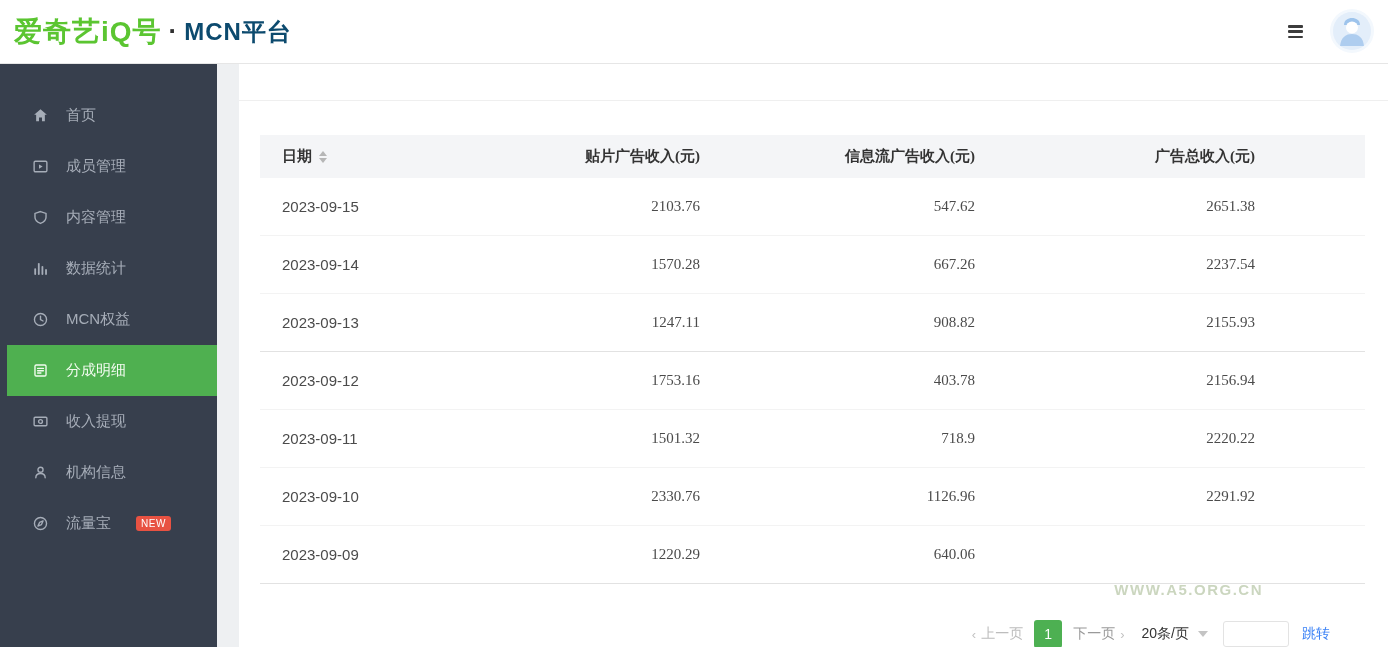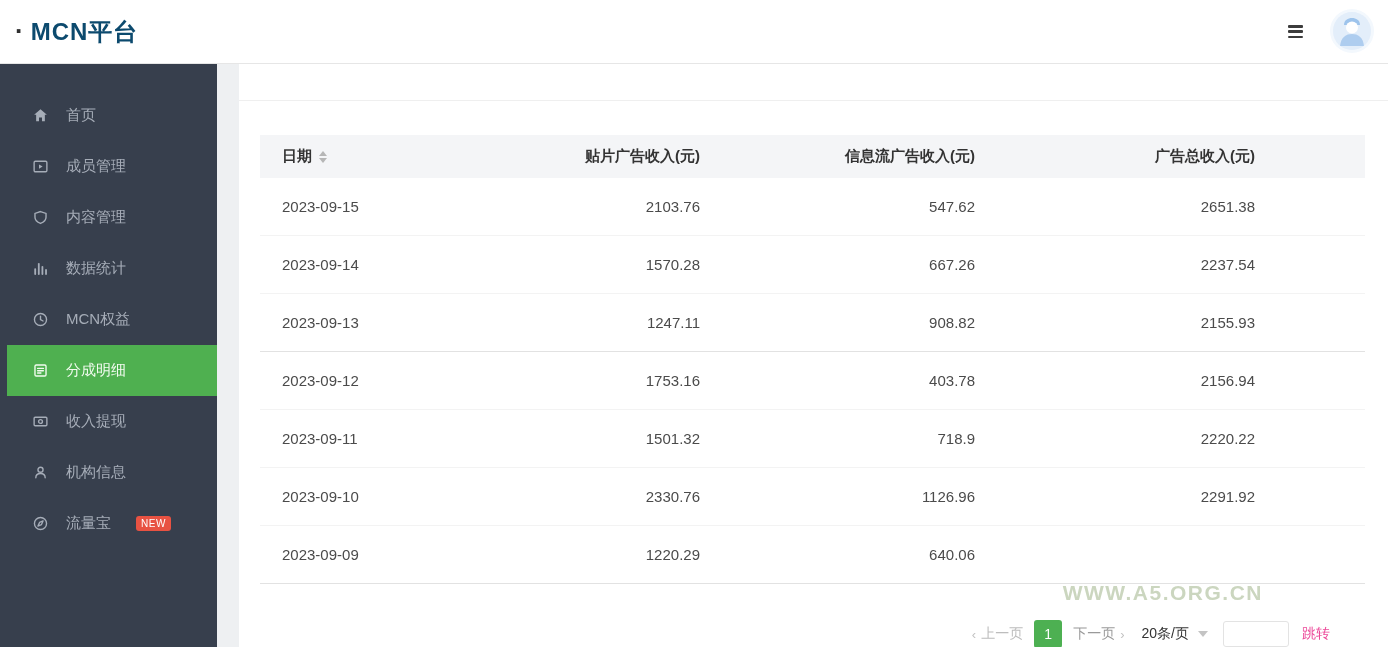--- a/index.html
+++ b/index.html
@@ -29,50 +29,51 @@
 
   
   .main{position:absolute;top:64px;left:239px;right:0;bottom:0;background:#fff;}
   .band{height:36px;border-bottom:1px solid #efefef;background:#fff;}
 
   .table{position:absolute;left:21px;right:23px;top:71px;}
   .thead,.trow{display:grid;grid-template-columns:320px 120px 275px 280px 1fr;align-items:center;}
   .thead{background:#f4f5f7;height:43px;font-size:15px;font-weight:700;color:#333;}
   .th,.td{white-space:nowrap;}
   .th.first{padding-left:22px;display:flex;align-items:center;gap:7px;}
-  .num{text-align:right;}
+  .num{text-align:right;font-family:Liberation Serif, serif;}
   .trow{height:57px;font-size:15px;color:#4b4b4b;border-bottom:1px solid #f3f3f3;}
   .trow.strong{border-bottom:1px solid #e2e2e2;}
   .td.first{padding-left:22px;}
 
   .sort{display:inline-flex;flex-direction:column;gap:2px;cursor:pointer;}
   .sort i{display:block;width:0;height:0;border-left:4px solid transparent;border-right:4px solid transparent;}
   .sort .up{border-bottom:5px solid #b6b6b6;}
   .sort .down{border-top:5px solid #b6b6b6;}
 
-  .watermark{position:absolute;top:517px;right:125px;font-size:21px;font-weight:600;letter-spacing:1.5px;color:#cbd6bf;}
+  .watermark{position:absolute;top:517px;right:125px;font-size:15px;font-weight:600;letter-spacing:1.5px;color:#cbd6bf;}
 
   
   .pagination{position:absolute;top:556px;right:58px;display:flex;align-items:center;gap:11px;font-size:14px;}
   .pg-prev{display:flex;align-items:center;gap:5px;color:#bdbdbd;cursor:pointer;}
   .pg-next{display:flex;align-items:center;gap:5px;color:#9a9a9a;cursor:pointer;}
   .pg-arrow{font-size:13px;color:#c2c2c2;}
   .pg-current{width:28px;height:28px;background:#4db052;color:#fff;border-radius:3px;display:flex;align-items:center;justify-content:center;font-size:14px;cursor:default;}
   .pg-size{display:flex;align-items:center;gap:9px;color:#333;margin-left:6px;cursor:pointer;}
   .pg-caret{width:0;height:0;border-left:5px solid transparent;border-right:5px solid transparent;border-top:6px solid #c4c4c4;}
   .pg-input{width:66px;height:26px;border:1px solid #e3e3e3;border-radius:3px;background:#fff;outline:none;margin-left:4px;font-size:14px;padding:0 6px;box-sizing:border-box;}
-  .pg-jump{color:#ec4899;cursor:pointer;margin-left:2px;}
+  .pg-jump{color:#3b82f6;cursor:pointer;margin-left:2px;}
 </style>
 </head>
 <body>
 
 <div class="app">
 
   <header class="topbar">
     <div class="logo">
+      <span class="brand">爱奇艺iQ号</span>
       <span class="sep">·</span>
       <span class="plat">MCN平台</span>
     </div>
     <div class="hamburger">
         <span></span>
         <span></span>
         <span></span>
       </div>
     <div class="avatar">
       <svg viewBox="0 0 38 38" width="38" height="38">

